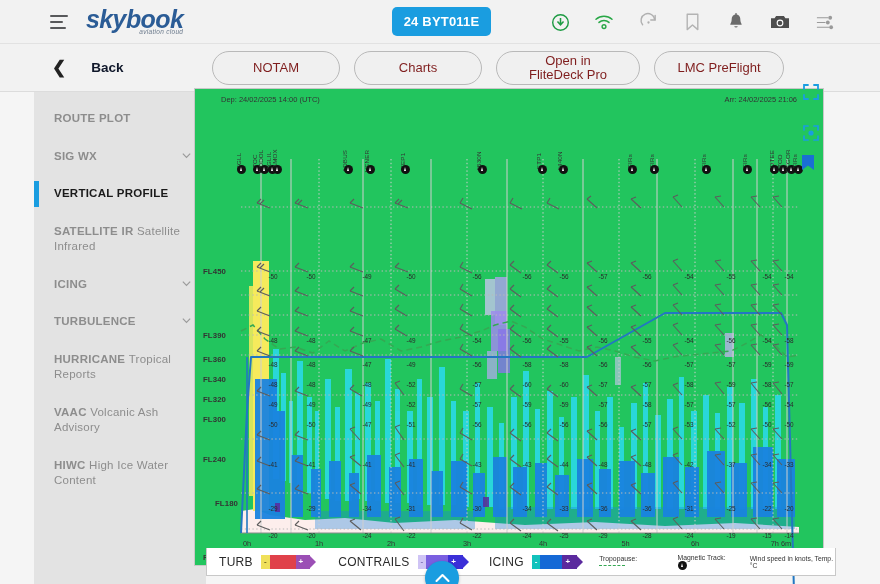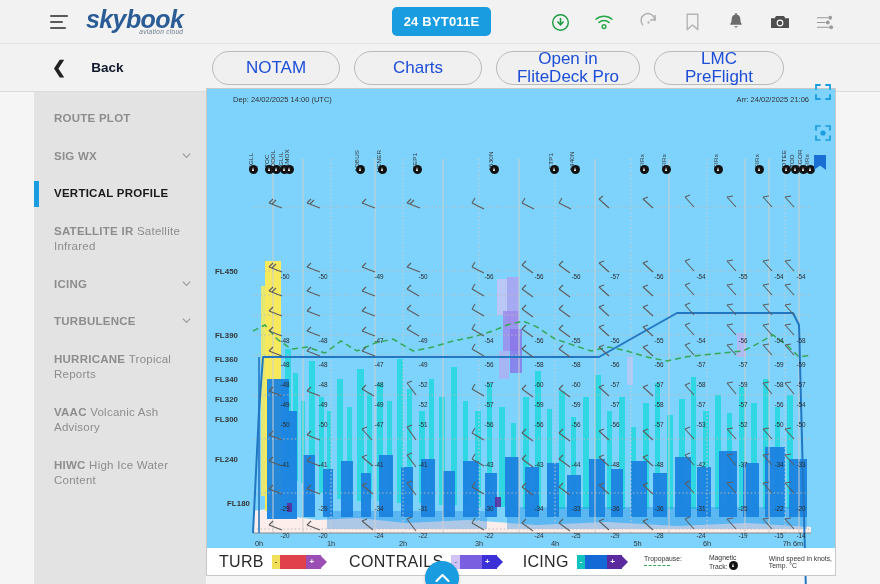--- a/index.html
+++ b/index.html
@@ -39,21 +39,21 @@
     position:absolute; left:0; top:44px; width:880px; height:48px;
     background:#f2f2f2; border-bottom:1px solid #dcdcdc;
     display:flex; align-items:center;
   }
   .back { margin-left:52px; display:flex; align-items:center; gap:9px; cursor:pointer; }
   .back .chev { font-size:17px; color:#222; font-weight:bold; line-height:1;}
   .back .lbl { font-size:13.5px; color:#0f172a; font-weight:bold;margin-left:16px; }
   .tabs { position:absolute; left:212px; top:7px; display:flex; gap:14px; }
   .tab {
     height:34px; border:1px solid #b9b9b9; border-radius:17px;
-    background:#f0f0f0; color:#1d4ed8; font-size:17px;
+    background:#f0f0f0; color:#7f1d1d; font-size:13px;
     display:flex; align-items:center; justify-content:center; text-align:center;
     padding:0 10px; cursor:pointer; line-height:1.05;
   }
   .tab.w1{width:128px;} .tab.w2{width:128px;} .tab.w3{width:144px;} .tab.w4{width:130px;}
 
   
   .sidebar {
     position:absolute; left:34px; top:92px; width:172px; height:492px;
     background:#e3e3e3; overflow:hidden;
   }
@@ -65,22 +65,22 @@
   .sideitem .txt { flex:1; }
   .sideitem .sub { font-weight:normal; }
   .sideitem.active { color:#1a1a1a; }
   .sideitem.active:before {
     content:""; position:absolute; left:0; top:6px; bottom:6px; width:5px; background:#1a9de0;
   }
   .caret { width:11px; height:11px; flex:0 0 11px; margin-left:6px; margin-top:1px; }
 
   
   .panel {
-    position:absolute; left:206px; top:88px; width:630px; height:478px;
-    background:#7dd3fc; border:1px solid #c8c8c8;
+    position:absolute; left:194px; top:88px; width:630px; height:478px;
+    background:#22c55e; border:1px solid #c8c8c8;
   }
   .panelhead { position:relative; height:22px; font-size:7.5px; color:#333; }
   .panelhead .dep { position:absolute; left:26px; top:6px; }
   .panelhead .flt { position:absolute; left:0; right:0; top:6px; text-align:center; }
   .panelhead .arr { position:absolute; right:26px; top:6px; }
 
   .plot { position:absolute; left:0; top:22px; width:628px; height:454px; }
 
   .wplabels { position:absolute; left:0; top:0; width:100%; height:64px; }
   .wp { position:absolute; bottom:0; width:9px; }
@@ -103,21 +103,21 @@
   }
   .xaxis { position:absolute; left:0; top:424px; width:628px; height:30px; }
   .xt { position:absolute; font-size:7.4px; color:#333; transform:translateX(-50%); top:4px;}
   .xm { position:absolute; font-size:7.4px; color:#333; transform:translateX(-50%); top:19px;}
 
   .legend {
     position:absolute; left:206px; top:548px; width:630px; height:28px;
     background:#fff; border:1px solid #c8c8c8; border-top:none;
     display:flex; align-items:center; padding-left:12px; gap:8px;
   }
-  .lgtitle { font-size:16px; color:#2a2a2a; letter-spacing:.3px; }
+  .lgtitle { font-size:12px; color:#2a2a2a; letter-spacing:.3px; }
   .chips { display:flex; align-items:center; }
   .chip { height:14px; position:relative; display:flex; align-items:center; justify-content:center;
           color:#fff; font-size:8px; font-weight:bold; padding:0 7px 0 3px; margin-right:-4px;}
   .chip:after{ content:""; position:absolute; right:-6px; top:0; width:0;height:0;
      border-top:7px solid transparent;border-bottom:7px solid transparent; border-left:7px solid currentColor;}
   .lgnote { font-size:6.8px; color:#333; }
   .tropodash { display:inline-block; width:26px; border-top:1.5px dashed #35a853; vertical-align:2px; }
   .mtmark { display:inline-block; width:9px;height:9px;border-radius:50%;background:#111; vertical-align:-1px; position:relative;}
   .mtmark:after{content:"";position:absolute;left:3px;top:2px;width:0;height:0;border-left:1.6px solid transparent;border-right:1.6px solid transparent;border-bottom:4px solid #fff;}
 

